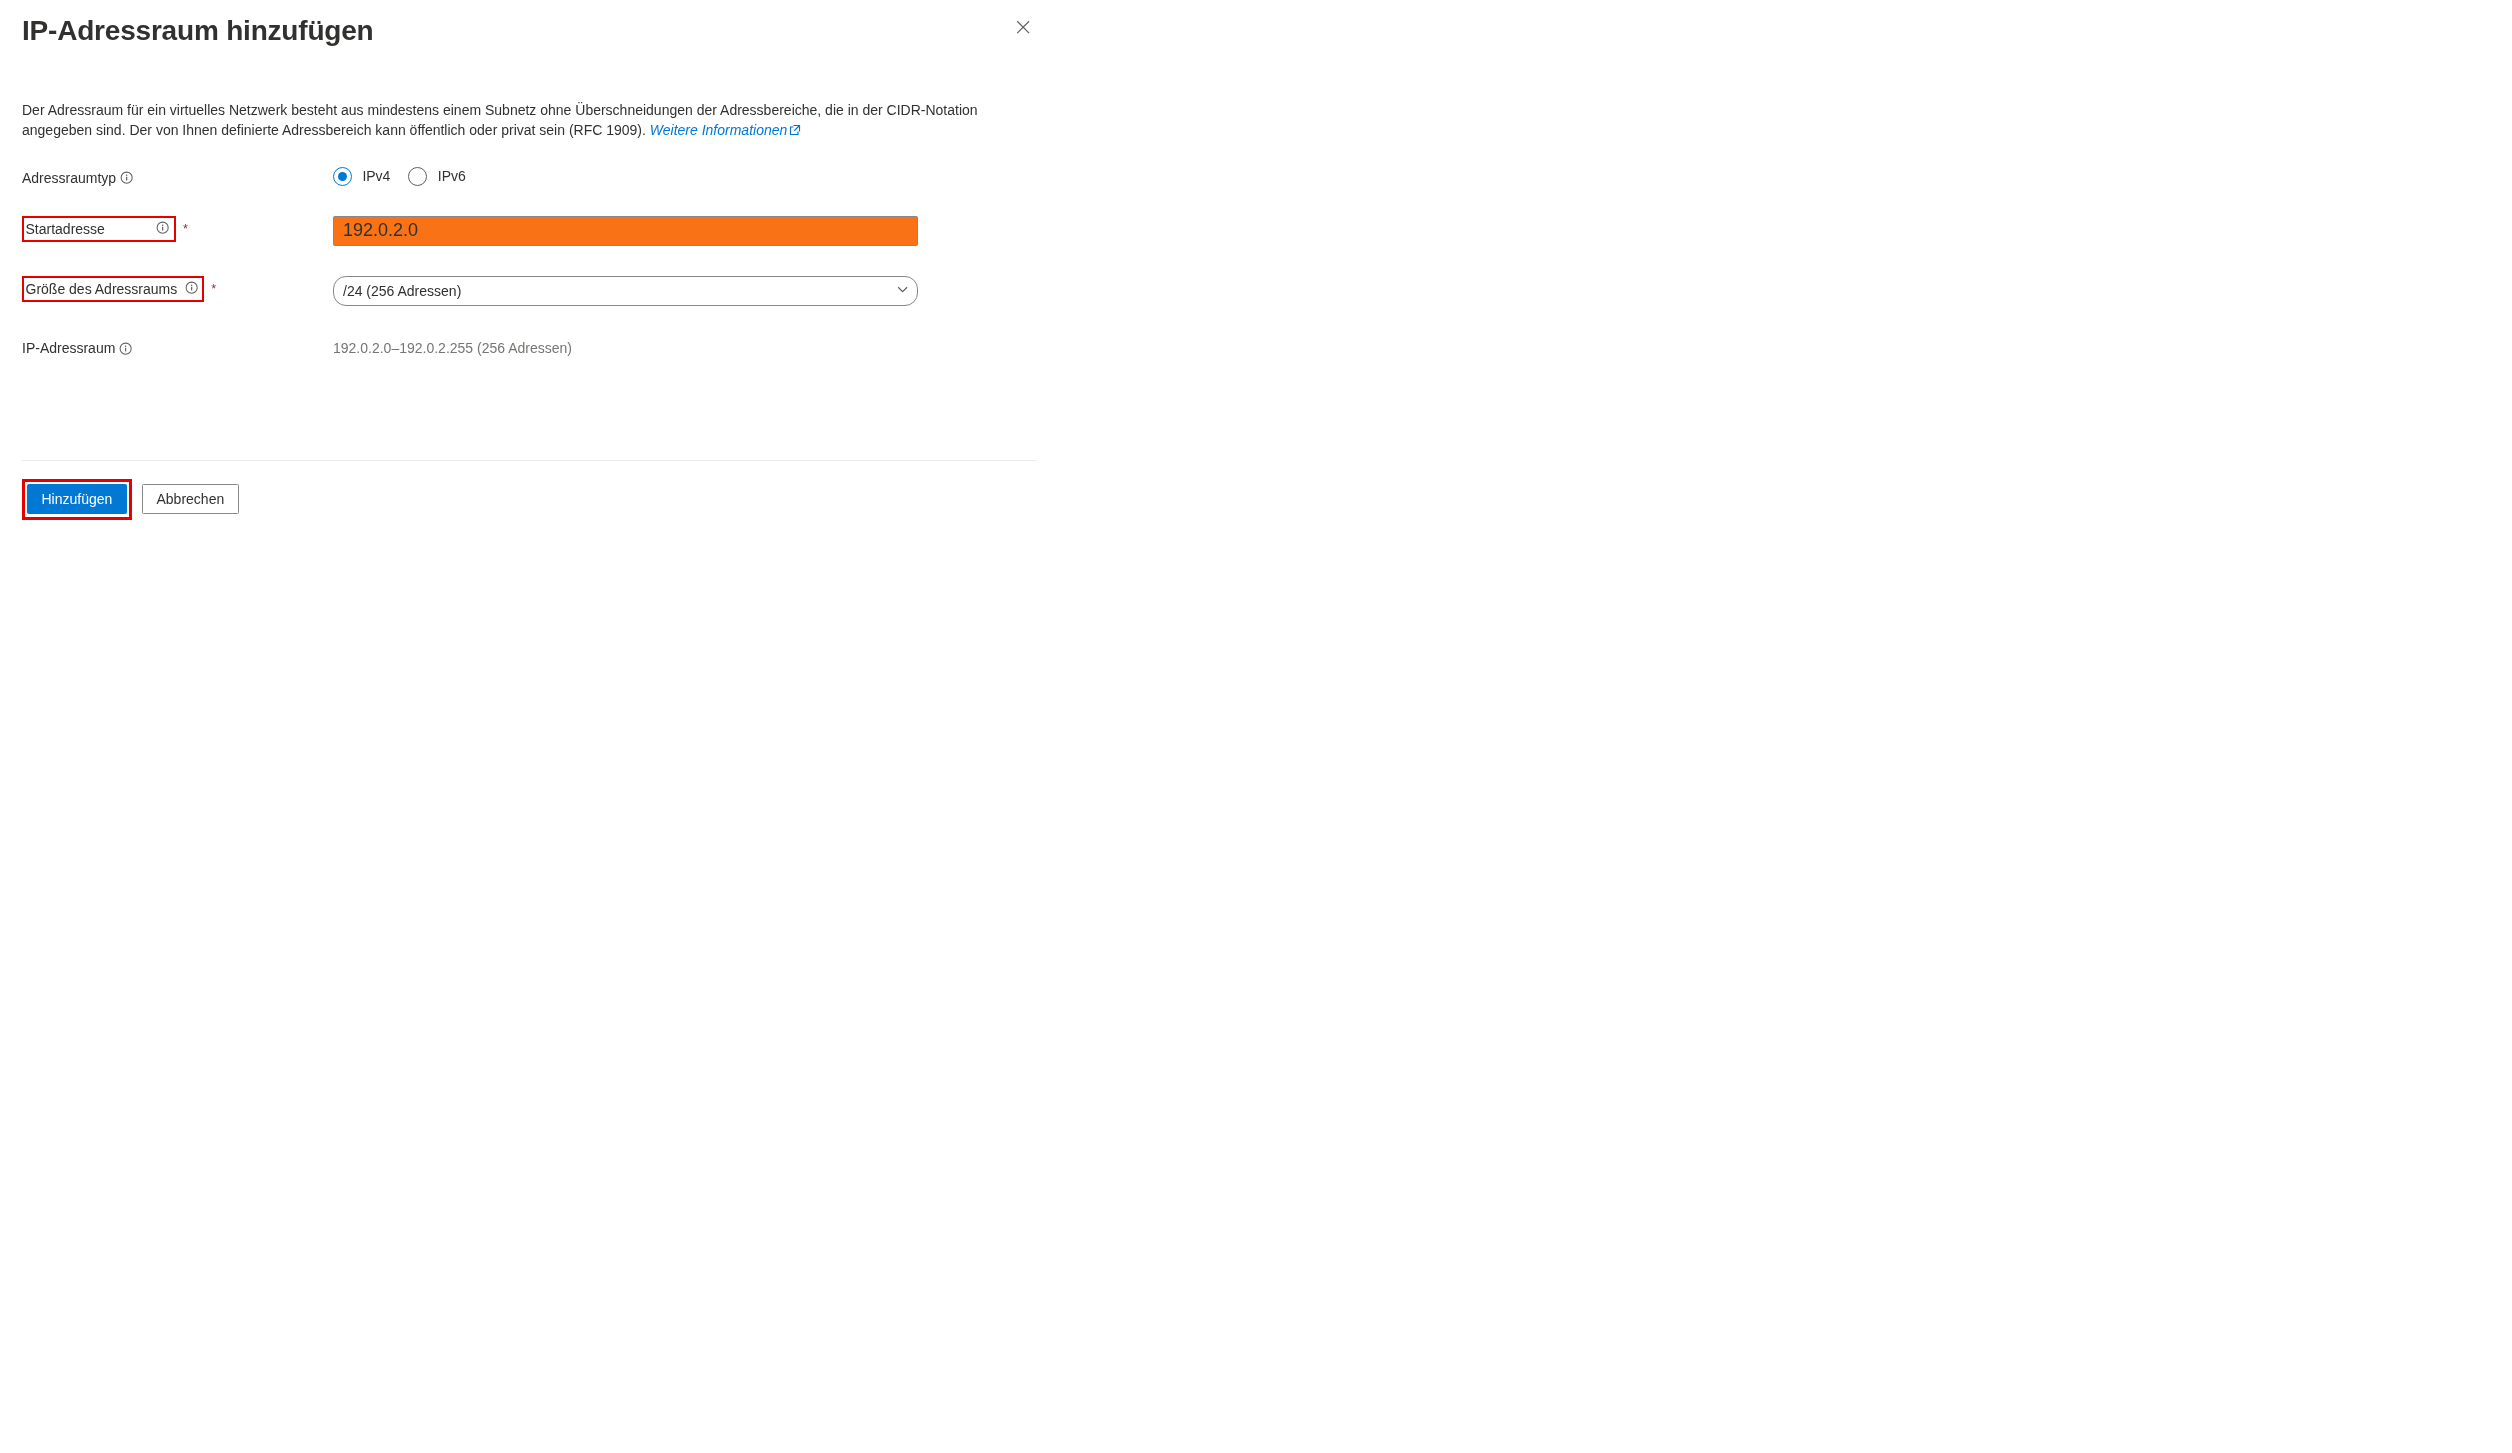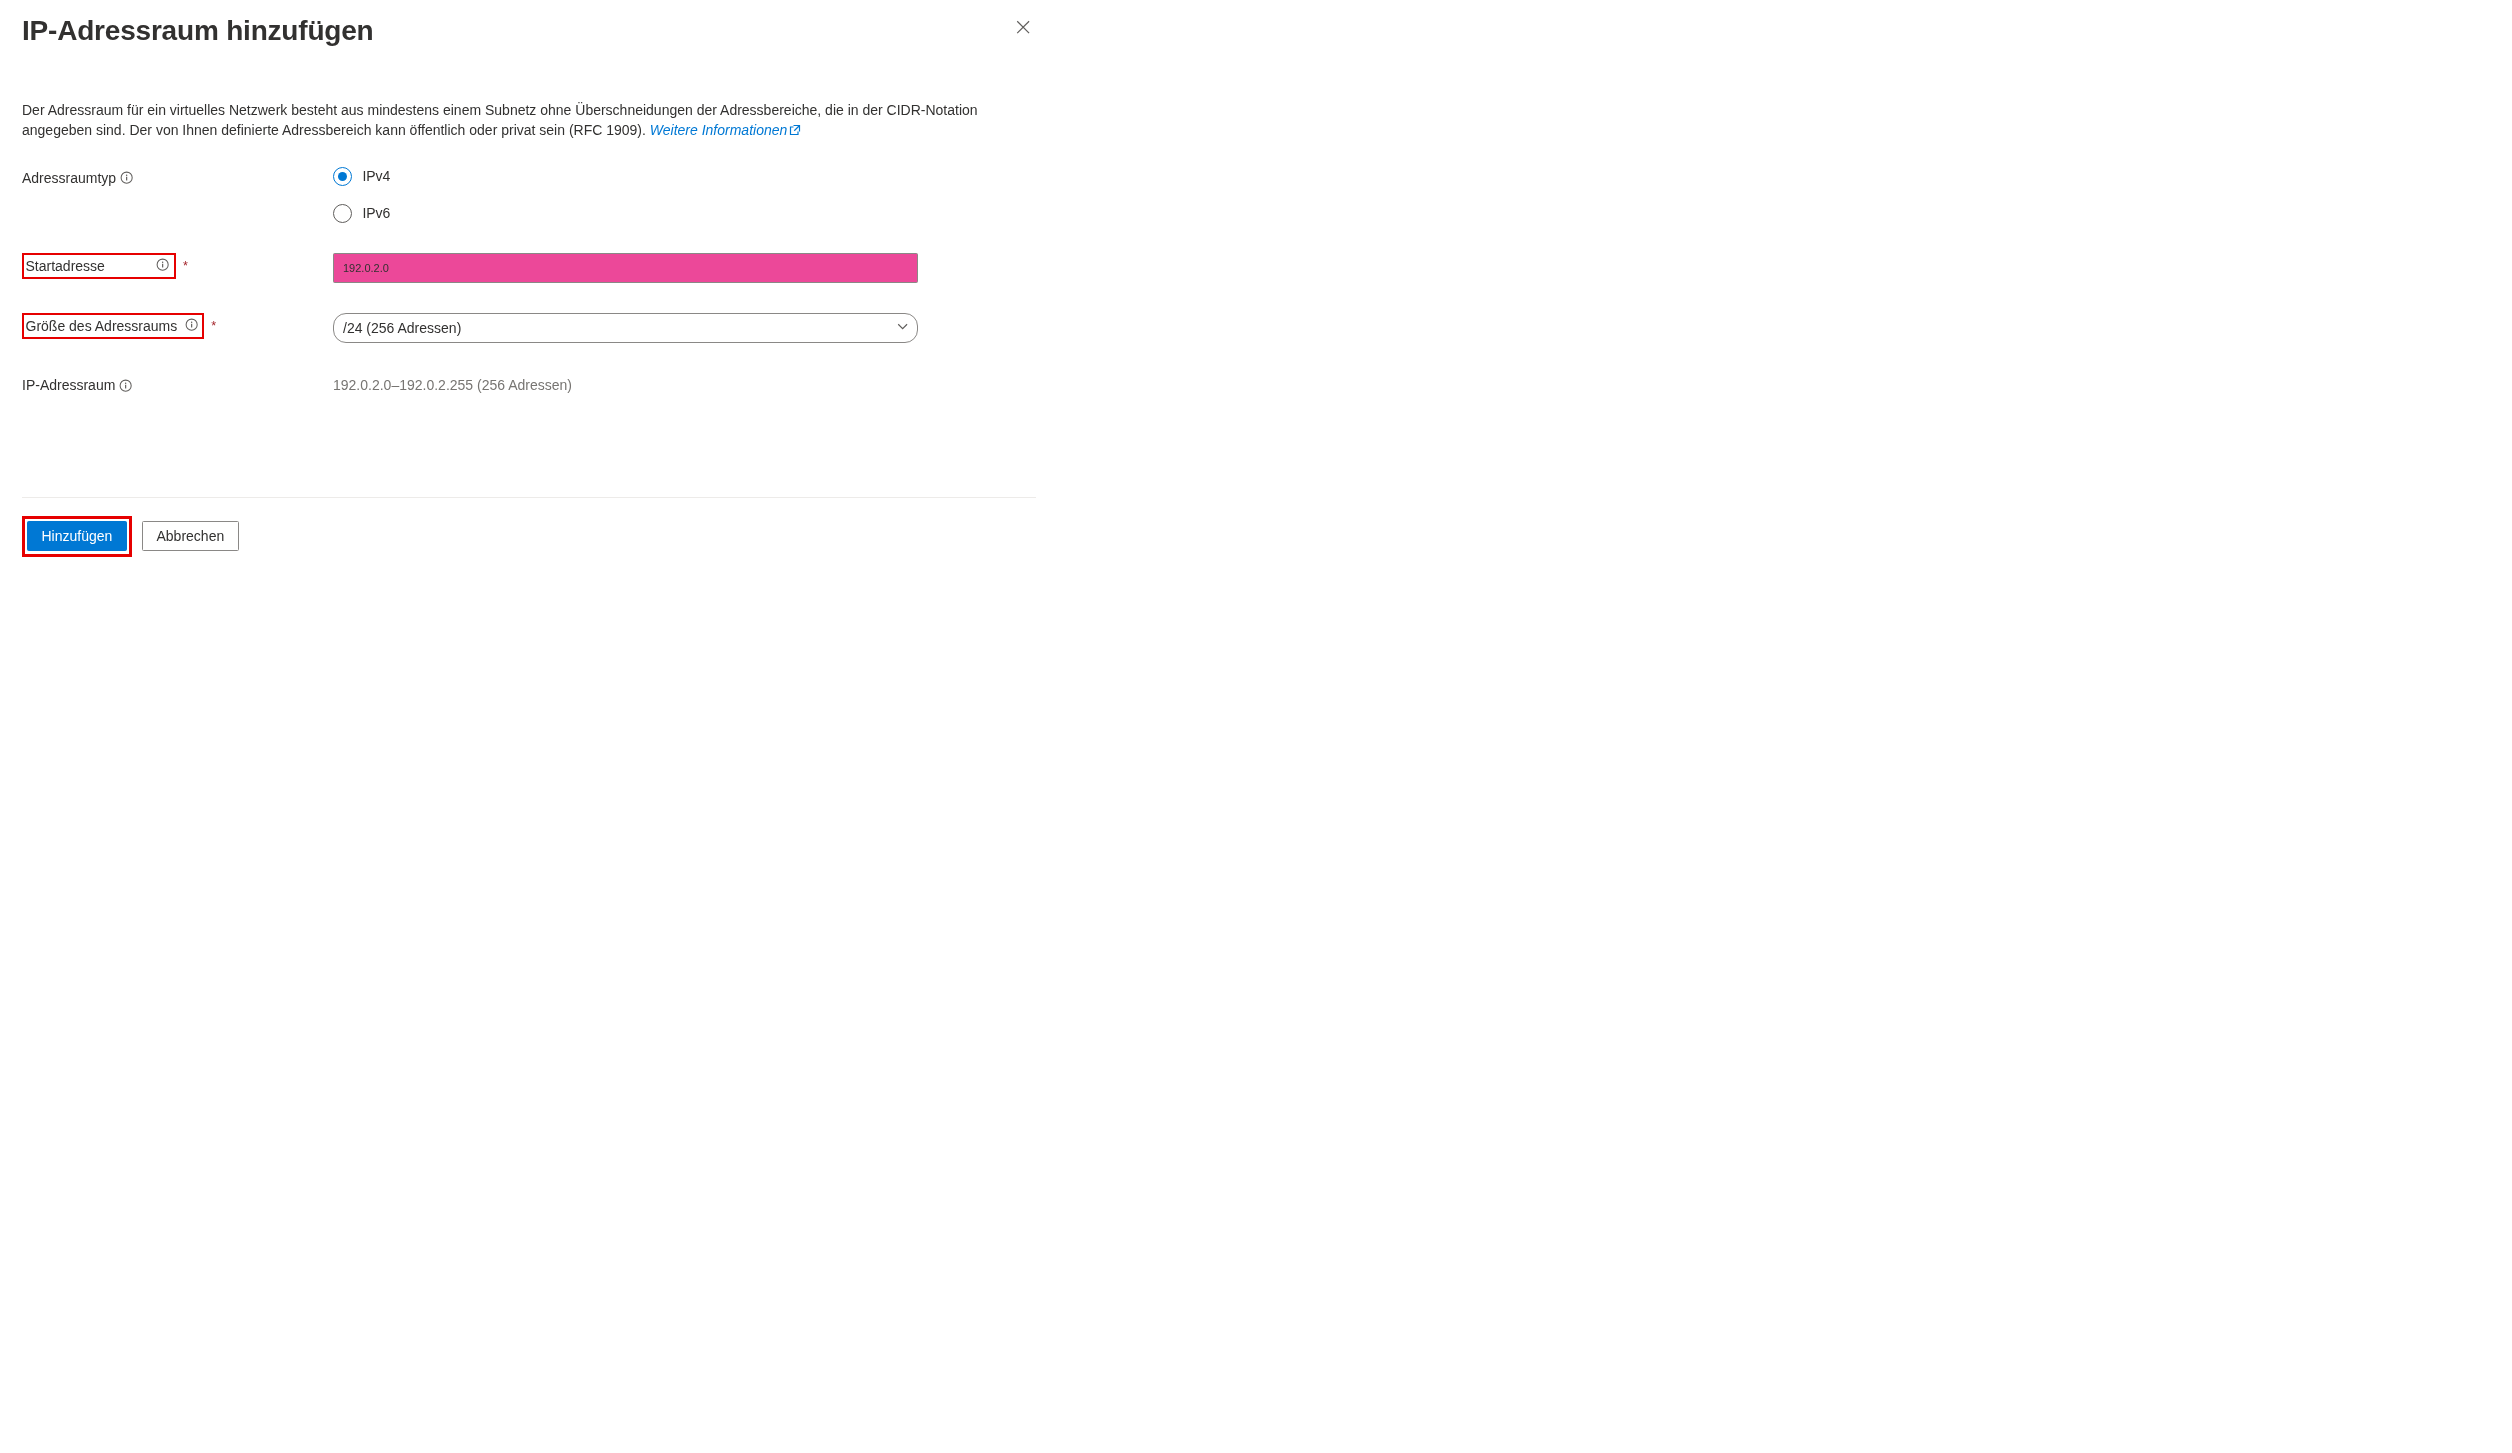--- a/index.html
+++ b/index.html
@@ -81,21 +81,20 @@
     color: #a4262c;
     font-size: 12.6px;
     margin-left: 3px;
   }
   .field-control-area {
     flex: 1 1 auto;
     max-width: 585px;
   }
   .radio-group {
     display: flex;
-    flex-direction: column;
     gap: 18px;
     padding-top: 1.5px;
   }
   .radio-option {
     display: flex;
     align-items: center;
     gap: 10.4px;
     font-size: 14px;
     cursor: pointer;
   }
@@ -116,23 +115,23 @@
     height: 9px;
     border-radius: 50%;
     background: #0078d4;
   }
   .text-input {
     width: 100%;
     height: 30px;
     border: 0.7px solid #8a8886;
     border-radius: 1.5px;
     padding: 0 9px;
-    font-size: 11px;
-    color: #323130;
-    background: #ec4899;
+    font-size: 18px;
+    color: #323130;
+    background: #f97316;
   }
   .select-wrap {
     position: relative;
     width: 100%;
   }
   .select-display {
     width: 100%;
     height: 30px;
     border: 0.7px solid #8a8886;
     border-radius: 13px;

